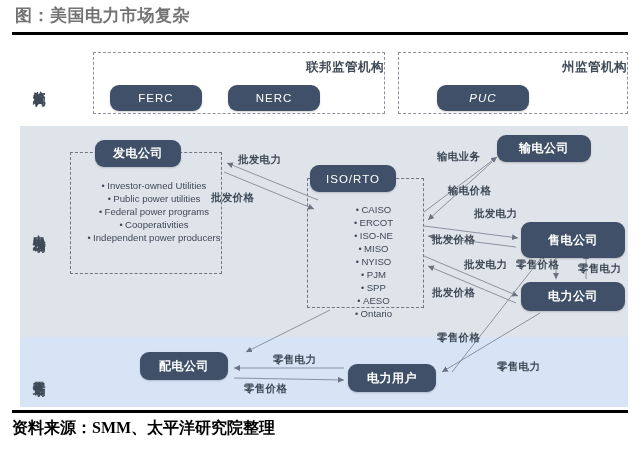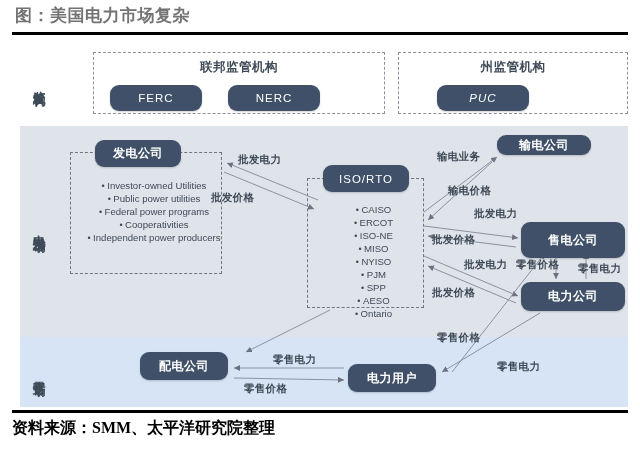--- a/index.html
+++ b/index.html
@@ -42,43 +42,43 @@
   #lbl-retail{left:32px;top:344px;height:58px;}
 
   
   .dashed{position:absolute;border:1.4px dashed #8d939c;box-sizing:border-box;}
   #grp-federal{left:93px;top:52px;width:292px;height:62px;}
   #grp-state{left:398px;top:52px;width:230px;height:62px;}
   #grp-gen{left:70px;top:152px;width:152px;height:122px;border-color:#6f7680;}
   #grp-iso{left:307px;top:178px;width:117px;height:130px;border-color:#6f7680;}
 
   .grp-title{
-    position:absolute;width:100%;text-align:center;top:6px;
+    position:absolute;width:100%;text-align:right;top:6px;
     font-size:12.5px;font-weight:bold;color:#3f4a57;letter-spacing:.5px;
   }
 
   
   .node{
     position:absolute;
     background:#3f5068;
     border-radius:9px;
     color:#ffffff;
     font-size:12px;font-weight:bold;
     display:flex;align-items:center;justify-content:center;
     letter-spacing:.5px;
     box-shadow:0 1px 2px rgba(0,0,0,.18);
     z-index:5;
   }
   .node.en{font-size:11.5px;font-weight:normal;letter-spacing:1px;}
   #n-ferc{left:110px;top:85px;width:92px;height:26px;}
   #n-nerc{left:228px;top:85px;width:92px;height:26px;}
   #n-puc{left:437px;top:85px;width:92px;height:26px;font-style:italic;}
   #n-gen{left:95px;top:140px;width:86px;height:27px;}
-  #n-iso{left:323px;top:165px;width:86px;height:27px;}
-  #n-trans{left:497px;top:135px;width:94px;height:20px;}
+  #n-iso{left:310px;top:165px;width:86px;height:27px;}
+  #n-trans{left:497px;top:135px;width:94px;height:27px;}
   #n-sell{left:521px;top:222px;width:104px;height:36px;}
   #n-power{left:521px;top:282px;width:104px;height:29px;}
   #n-distrib{left:140px;top:352px;width:88px;height:28px;}
   #n-user{left:348px;top:364px;width:88px;height:28px;}
 
   
   .bullets{
     position:absolute;
     font-size:9.6px;color:#3f4a57;line-height:1.35;
     text-align:center;margin:8px;padding:0;list-style:none;

